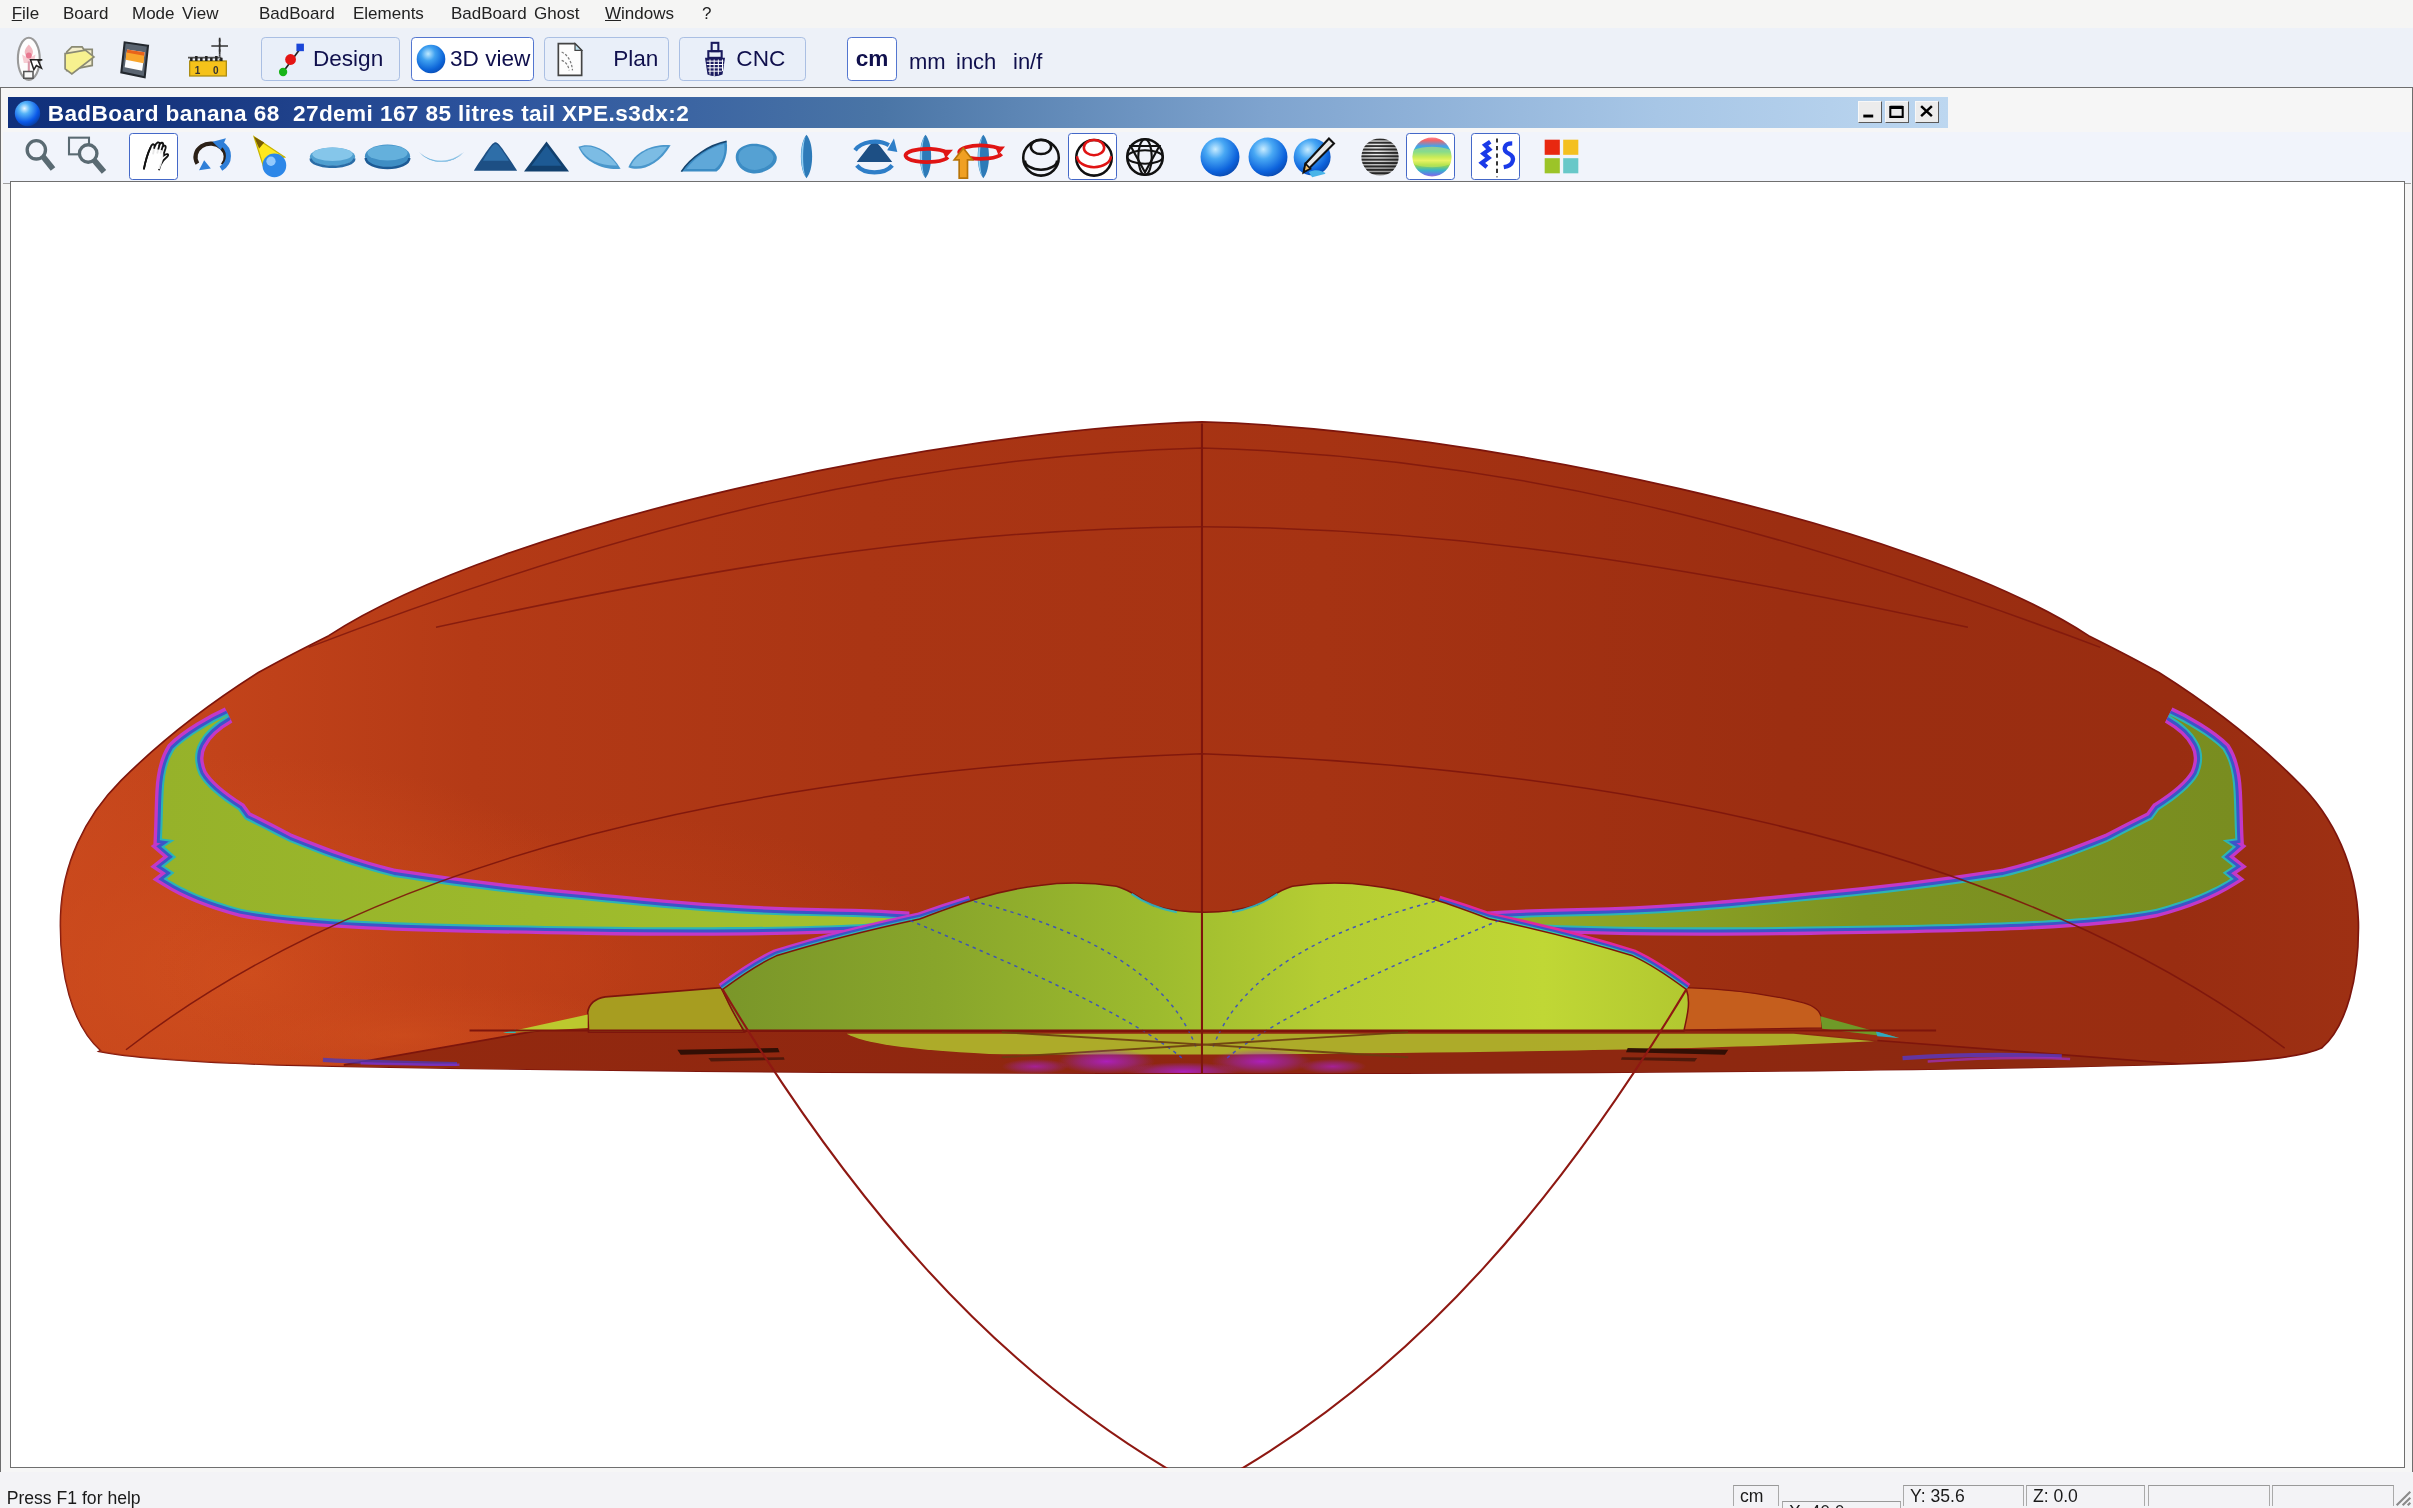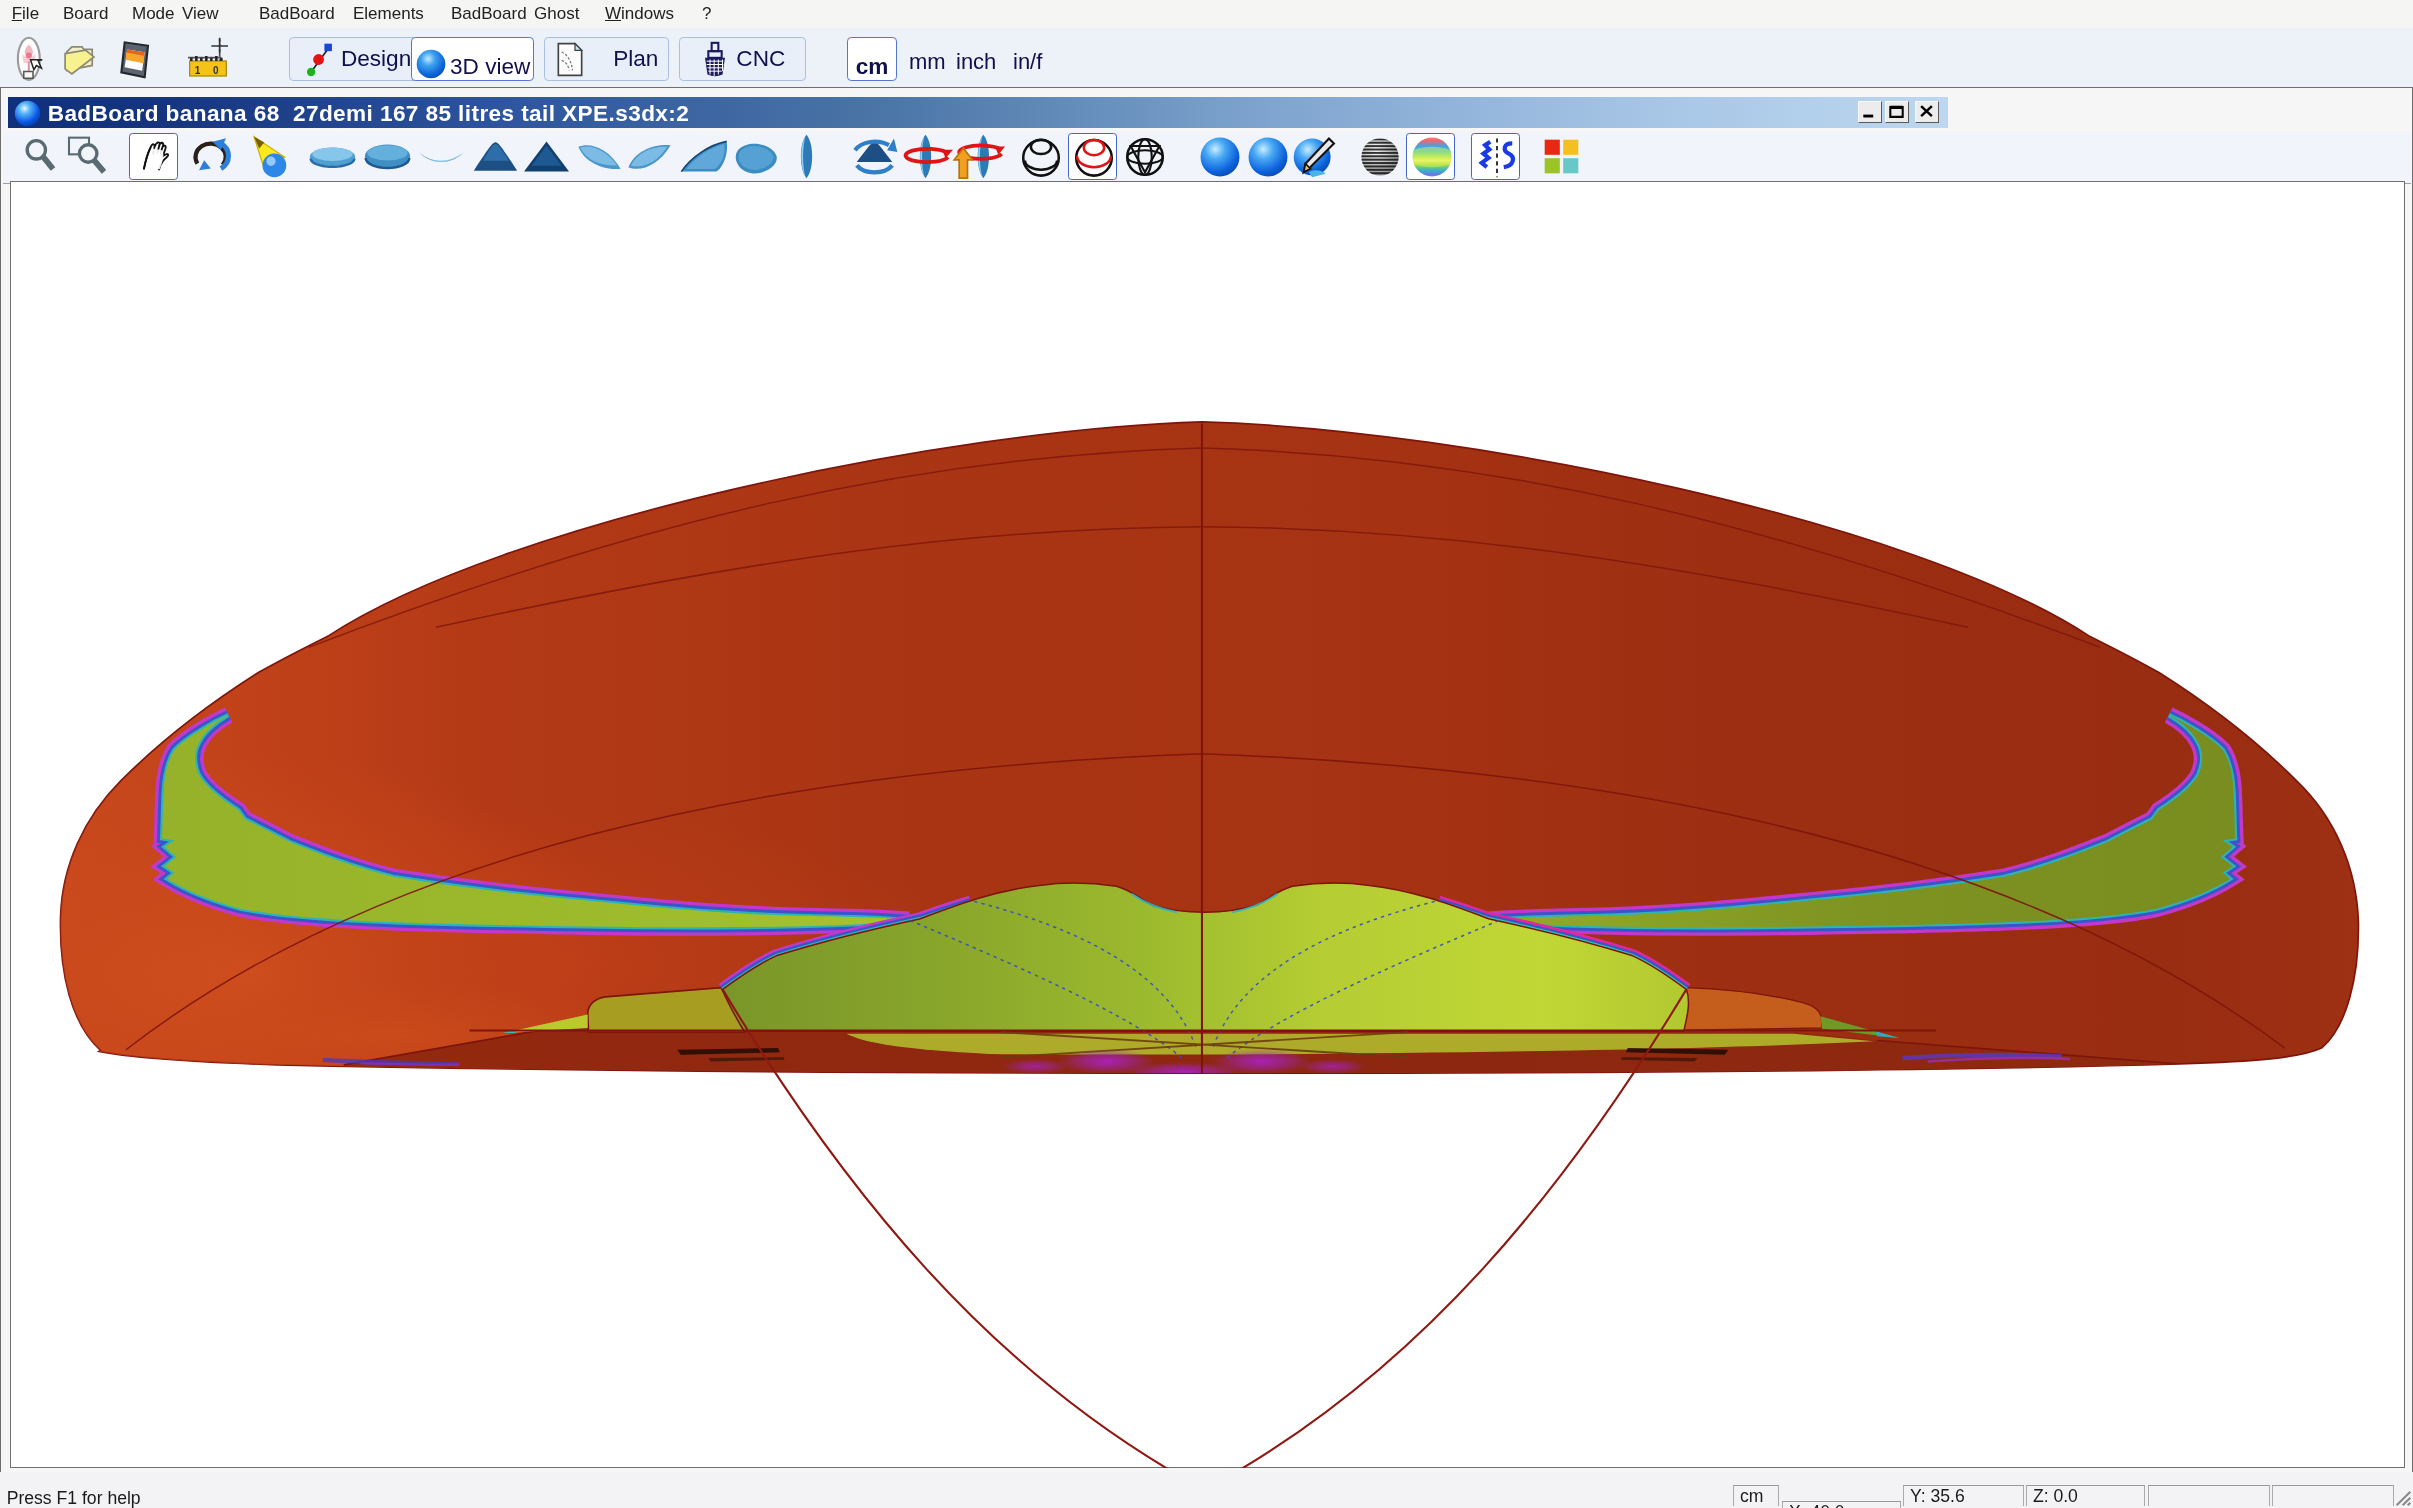--- a/index.html
+++ b/index.html
@@ -9,21 +9,21 @@
   
   #menubar { position:absolute; left:0; top:0; width:2413px; height:30px;
     background:#f5f5f4; border-bottom:1.7px solid #5f5f5f; }
   #menubar span { position:absolute; top:4.2px; font-size:17px; color:#222; }
   
   #toolbar1 { position:absolute; left:0; top:28px; width:2413px; height:59px;
     background:#edf1f8; }
   .tbtn { position:absolute; top:9.2px; height:44px; background:#e9eff9;
     border:1.7px solid #aabfe3; border-radius:4.2px; display:flex; align-items:center;
     justify-content:center; font-size:22.6px; color:#10104d; }
-  .tbtn.sel { background:#ffffff; border:1.7px solid #5376d0;align-items:flex-end; }
+  .tbtn.sel { background:#ffffff; border:1.7px solid #5376d0; }
   
   #winframe { position:absolute; left:0; top:87px; width:2413px; height:1386px;
     background:#f6f6f6; border:1.7px solid #6e6e6e; border-bottom:none; }
   #titlebar { position:absolute; left:6.7px; top:9.2px; width:1940px; height:31px;
     background:linear-gradient(90deg,#10307b 0%,#16357e 8%,#2d549e 25%,#4a75a6 45%,#7fa4cf 65%,#a7c6e6 85%,#bdd7f0 100%);
   }
   #titletext { position:absolute; left:40px; top:4.2px; font-size:22.6px; font-weight:bold;
     color:#ffffff; letter-spacing:0.4px; white-space:pre; }
   .winbtn { position:absolute; top:3.4px; width:24px; height:22.6px; background:#ececec;
     border-top:1.7px solid #f8f8f8; border-left:1.7px solid #f8f8f8;
@@ -88,21 +88,21 @@
   <svg class="abs" style="left:186px;top:8.4px" width="44" height="45" viewBox="0 0 52 54">
     <path d="M2 26 h40" stroke="#555" stroke-width="2"></path>
     <path d="M40 4 v44" stroke="#444" stroke-width="2" stroke-dasharray="3 3"></path>
     <path d="M30 12 h20 M40 2 v20" stroke="#333" stroke-width="2"></path>
     <rect x="4" y="30" width="44" height="18" fill="#f5c21a" stroke="#a98a10" stroke-width="1.5"></rect>
     <path d="M6 30 v-4 M12 30 v-6 M18 30 v-4 M24 30 v-6 M30 30 v-4 M36 30 v-6 M42 30 v-4" stroke="#222" stroke-width="3"></path>
     <text x="10" y="45" font-size="12" font-weight="bold" fill="#333">1</text>
     <text x="32" y="45" font-size="12" font-weight="bold" fill="#333">0</text>
   </svg>
 
-  <div class="tbtn" style="left:261px;width:139px;margin-left:28px;">
+  <div class="tbtn" style="left:261px;width:139px;">
     <svg width="28.5" height="35" viewBox="0 0 34 42" style="margin-right:6.7px">
       <path d="M6 36 L28 6" stroke="#222" stroke-width="2"></path>
       <rect x="22" y="2" width="9" height="9" fill="#1a46d8"></rect>
       <circle cx="15" cy="21" r="6.5" fill="#e41414"></circle>
       <circle cx="6" cy="36" r="5" fill="#18b418"></circle>
     </svg>
     <span>Design</span>
   </div>
 
   <div class="tbtn sel" style="left:411px;width:123px;">

